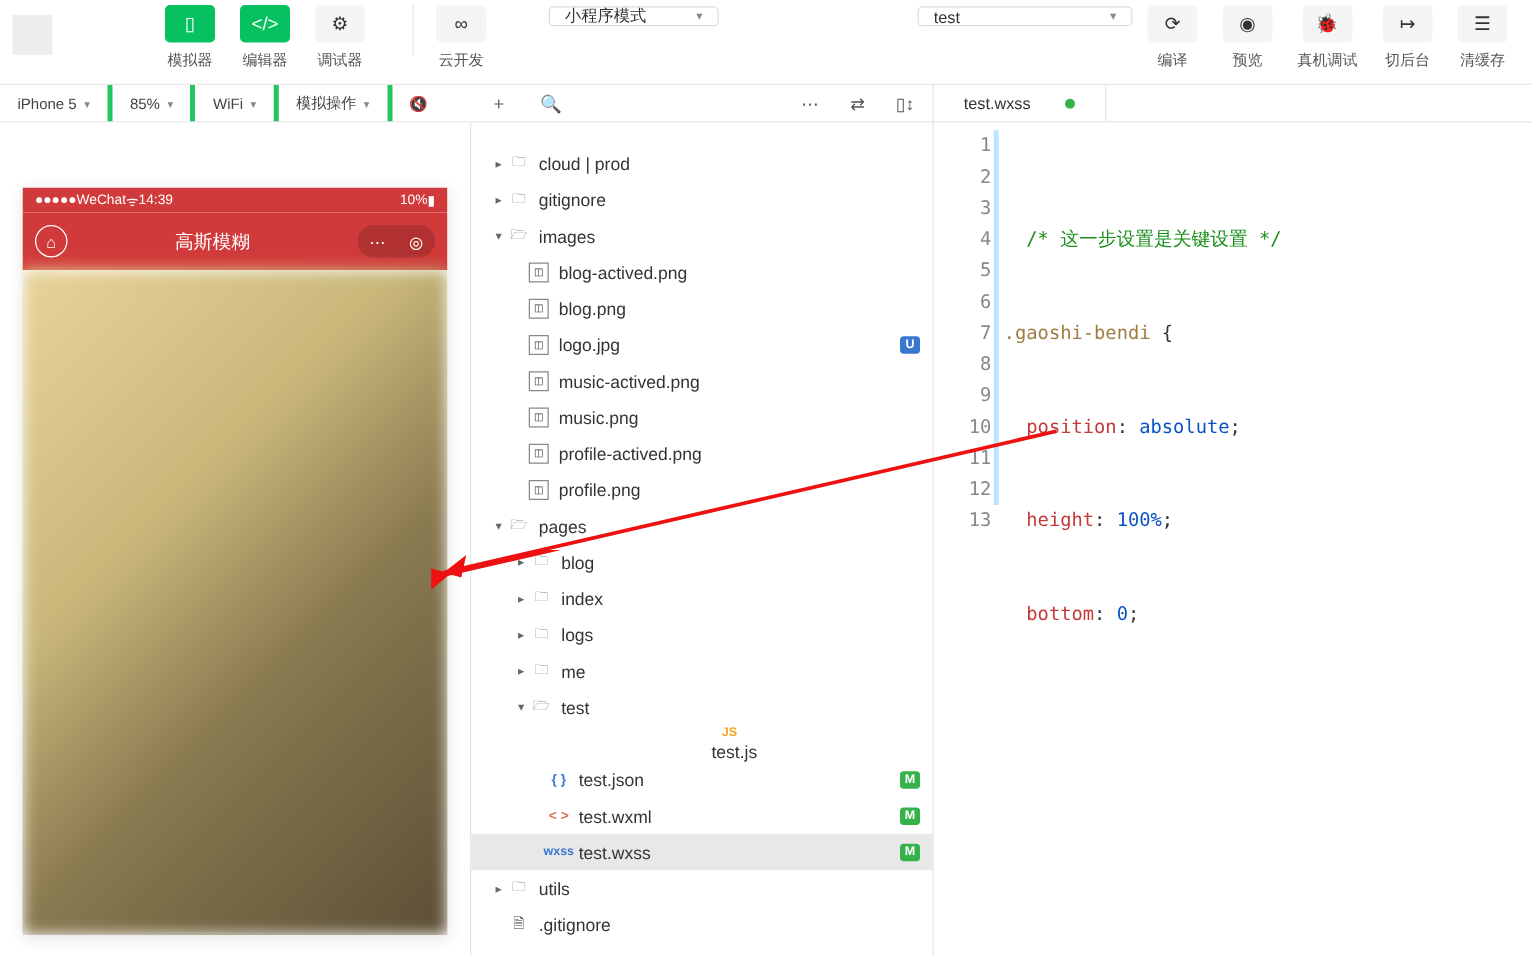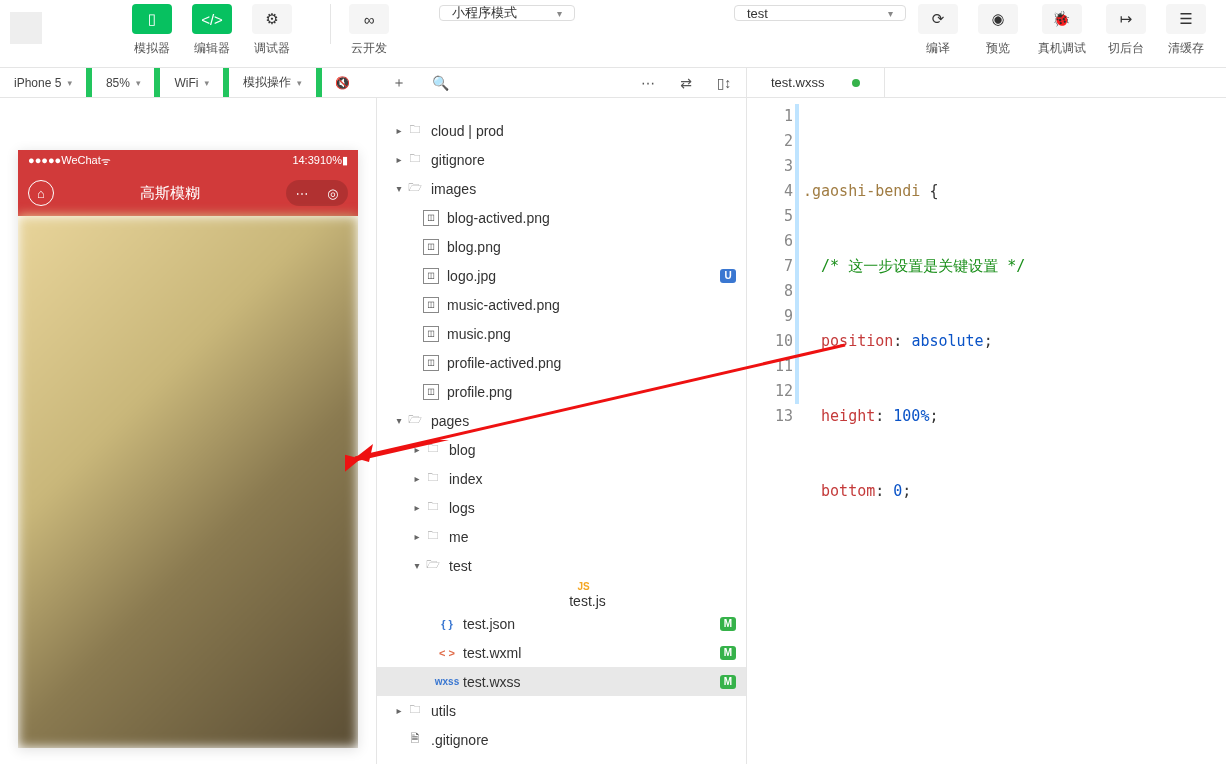--- a/index.html
+++ b/index.html
@@ -12,34 +12,34 @@
 .tb-icon { width: 40px; height: 30px; border-radius: 4px; display: flex; align-items: center; justify-content: center; font-size: 15px; background: #f5f5f5; }
 .tb-icon.green { background: #07c160; color: #fff; }
 .tb-label { font-size: 12px; color: #555; margin-top: 6px; }
 .tb-sel { height: 16px; padding: 0 12px; border: 1px solid #ddd; border-radius: 4px; display: flex; align-items: center; font-size: 13px; margin-top: 1px; }
 .tb-sel .caret { margin-left: 40px; font-size: 10px; color: #888; }
 .spacer { flex: 1; }
 
 
 .sub { display: flex; height: 30px; border-bottom: 1px solid #e5e5e5; align-items: center; }
 .sub-left { display: flex; align-items: center; width: 377px; height: 100%; }
-.sub-item { padding: 0 14px; height: 100%; display: flex; align-items: center; border-right: 6px solid #22c55e; font-size: 12px; color: #444; }
+.sub-item { padding: 0 14px; height: 100%; display: flex; align-items: center; border-right: 4px solid #22c55e; font-size: 12px; color: #444; }
 .sub-item svg, .sub-item .caret2 { margin-left: 6px; font-size: 9px; color: #888; }
 .sub-mid { width: 370px; height: 100%; border-right: 1px solid #e5e5e5; display: flex; align-items: center; padding: 0 10px; }
 .sub-mid .icobtn { width: 24px; height: 24px; display: flex; align-items: center; justify-content: center; color: #555; font-size: 14px; }
 .sub-mid .gap { flex: 1; }
 .tab { height: 100%; border-right: 1px solid #e5e5e5; padding: 0 24px; display: flex; align-items: center; font-size: 13px; color: #333; position: relative; }
 .tab .dot { width: 8px; height: 8px; border-radius: 50%; background: #36b24a; margin-left: 28px; }
 
 
 .main { display: flex; height: calc(100% - 98px); }
 .sim-pane { width: 377px; border-right: 1px solid #e5e5e5; display: flex; justify-content: center; padding-top: 52px; background: #fff; }
 .phone { width: 340px; height: 598px; box-shadow: 0 2px 12px rgba(0,0,0,.12); position: relative; overflow: hidden; }
 .phone-status { height: 20px; background: #d13a3a; color: #fff; font-size: 11px; display: flex; align-items: center; padding: 0 10px; }
-.phone-status .sps { flex: 1; text-align: right; }
+.phone-status .sps { flex: 1; text-align: left; }
 .phone-nav { height: 46px; background: #d13a3a; color: #fff; display: flex; align-items: center; padding: 0 10px; }
 .phone-nav .home { width: 26px; height: 26px; border: 1.5px solid #fff; border-radius: 50%; display: flex; align-items: center; justify-content: center; font-size: 13px; }
 .phone-nav .title { flex: 1; text-align: center; font-size: 15px; }
 .phone-nav .pill { background: rgba(0,0,0,.15); border-radius: 14px; height: 26px; width: 62px; display: flex; align-items: center; justify-content: space-around; font-size: 13px; }
 .phone-img { position: absolute; top: 66px; left: 0; right: 0; bottom: 0; background: linear-gradient(135deg,#e8d49a 0%, #c9b77a 35%, #8a7a50 60%, #5b4e35 100%); filter: blur(6px); }
 
 
 .tree-pane { width: 370px; border-right: 1px solid #e5e5e5; padding: 18px 0 0 0; overflow: auto; font-size: 14px; color: #333; }
 .tree-row { display: flex; align-items: center; height: 29px; padding-right: 10px; }
 .tree-row.sel { background: #e8e8e8; }
@@ -305,22 +305,22 @@
         <div>7</div>
         <div>8</div>
         <div>9</div>
         <div>10</div>
         <div>11</div>
         <div>12</div>
         <div>13</div>
     </div>
     <div class="codelines">
       <div class="barseg" style="top:0;height:300px;"></div>
+      <div>  <span class="c-com">/* 这一步设置是关键设置 */</span></div>
       <div><span class="c-sel">.gaoshi-bendi</span><span> {</span></div>
-      <div>  <span class="c-com">/* 这一步设置是关键设置 */</span></div>
       <div>  <span class="c-prop">position</span>: <span class="c-val">absolute</span>;</div>
       <div>  <span class="c-prop">height</span>: <span class="c-val">100%</span>;</div>
       <div>  <span class="c-prop">bottom</span>: <span class="c-val">0</span>;</div>
       
       
       
       
       
     </div>
   </div>

